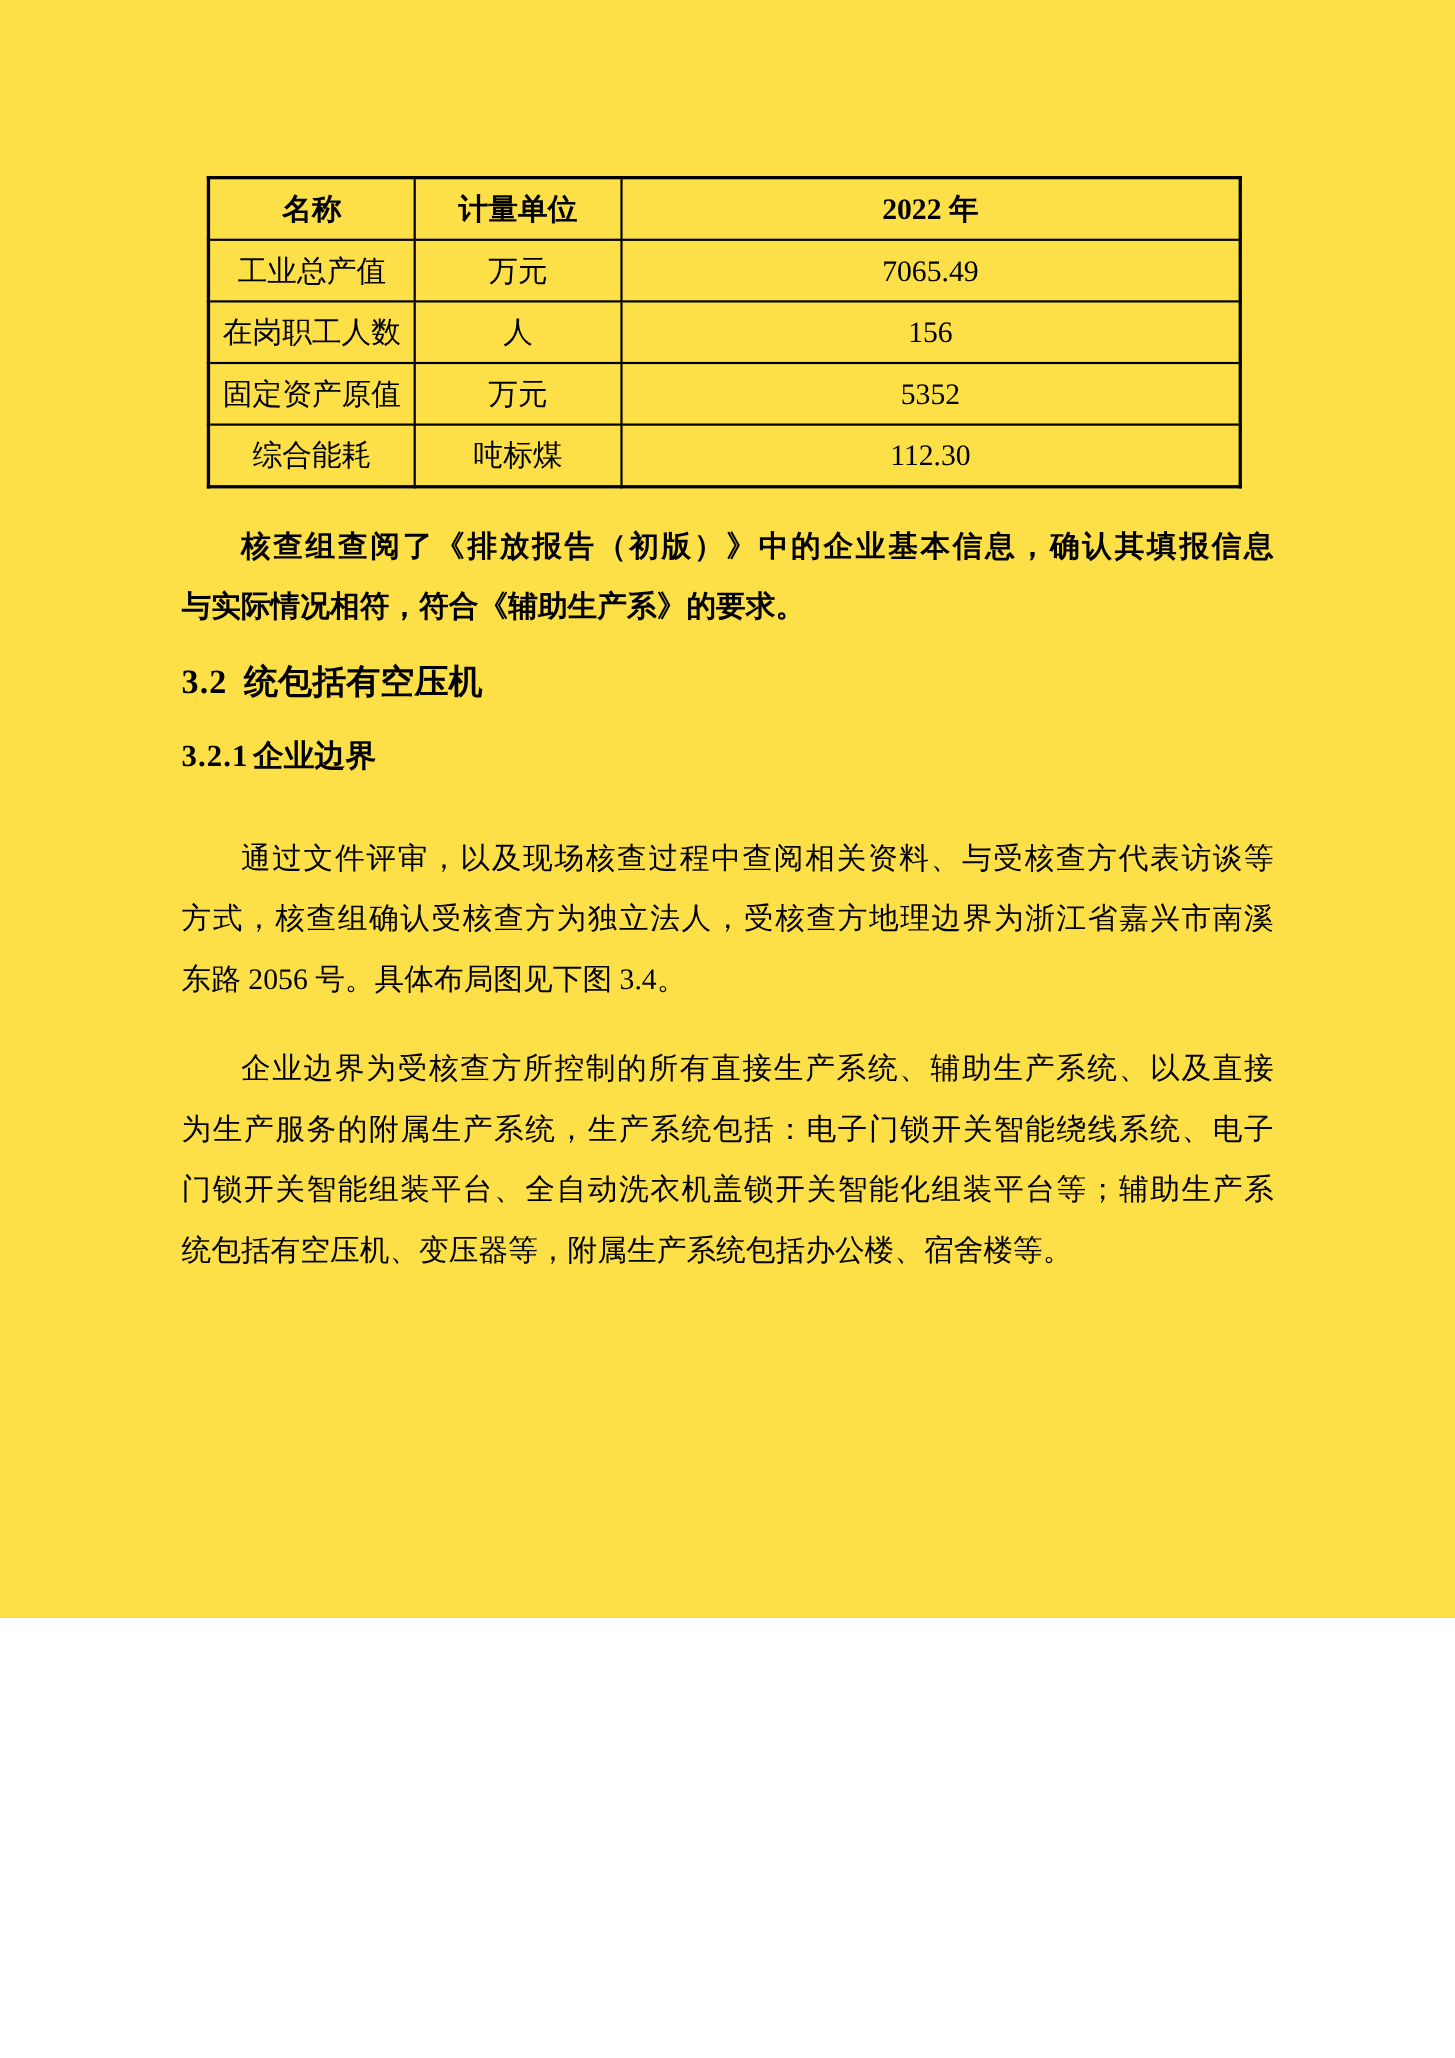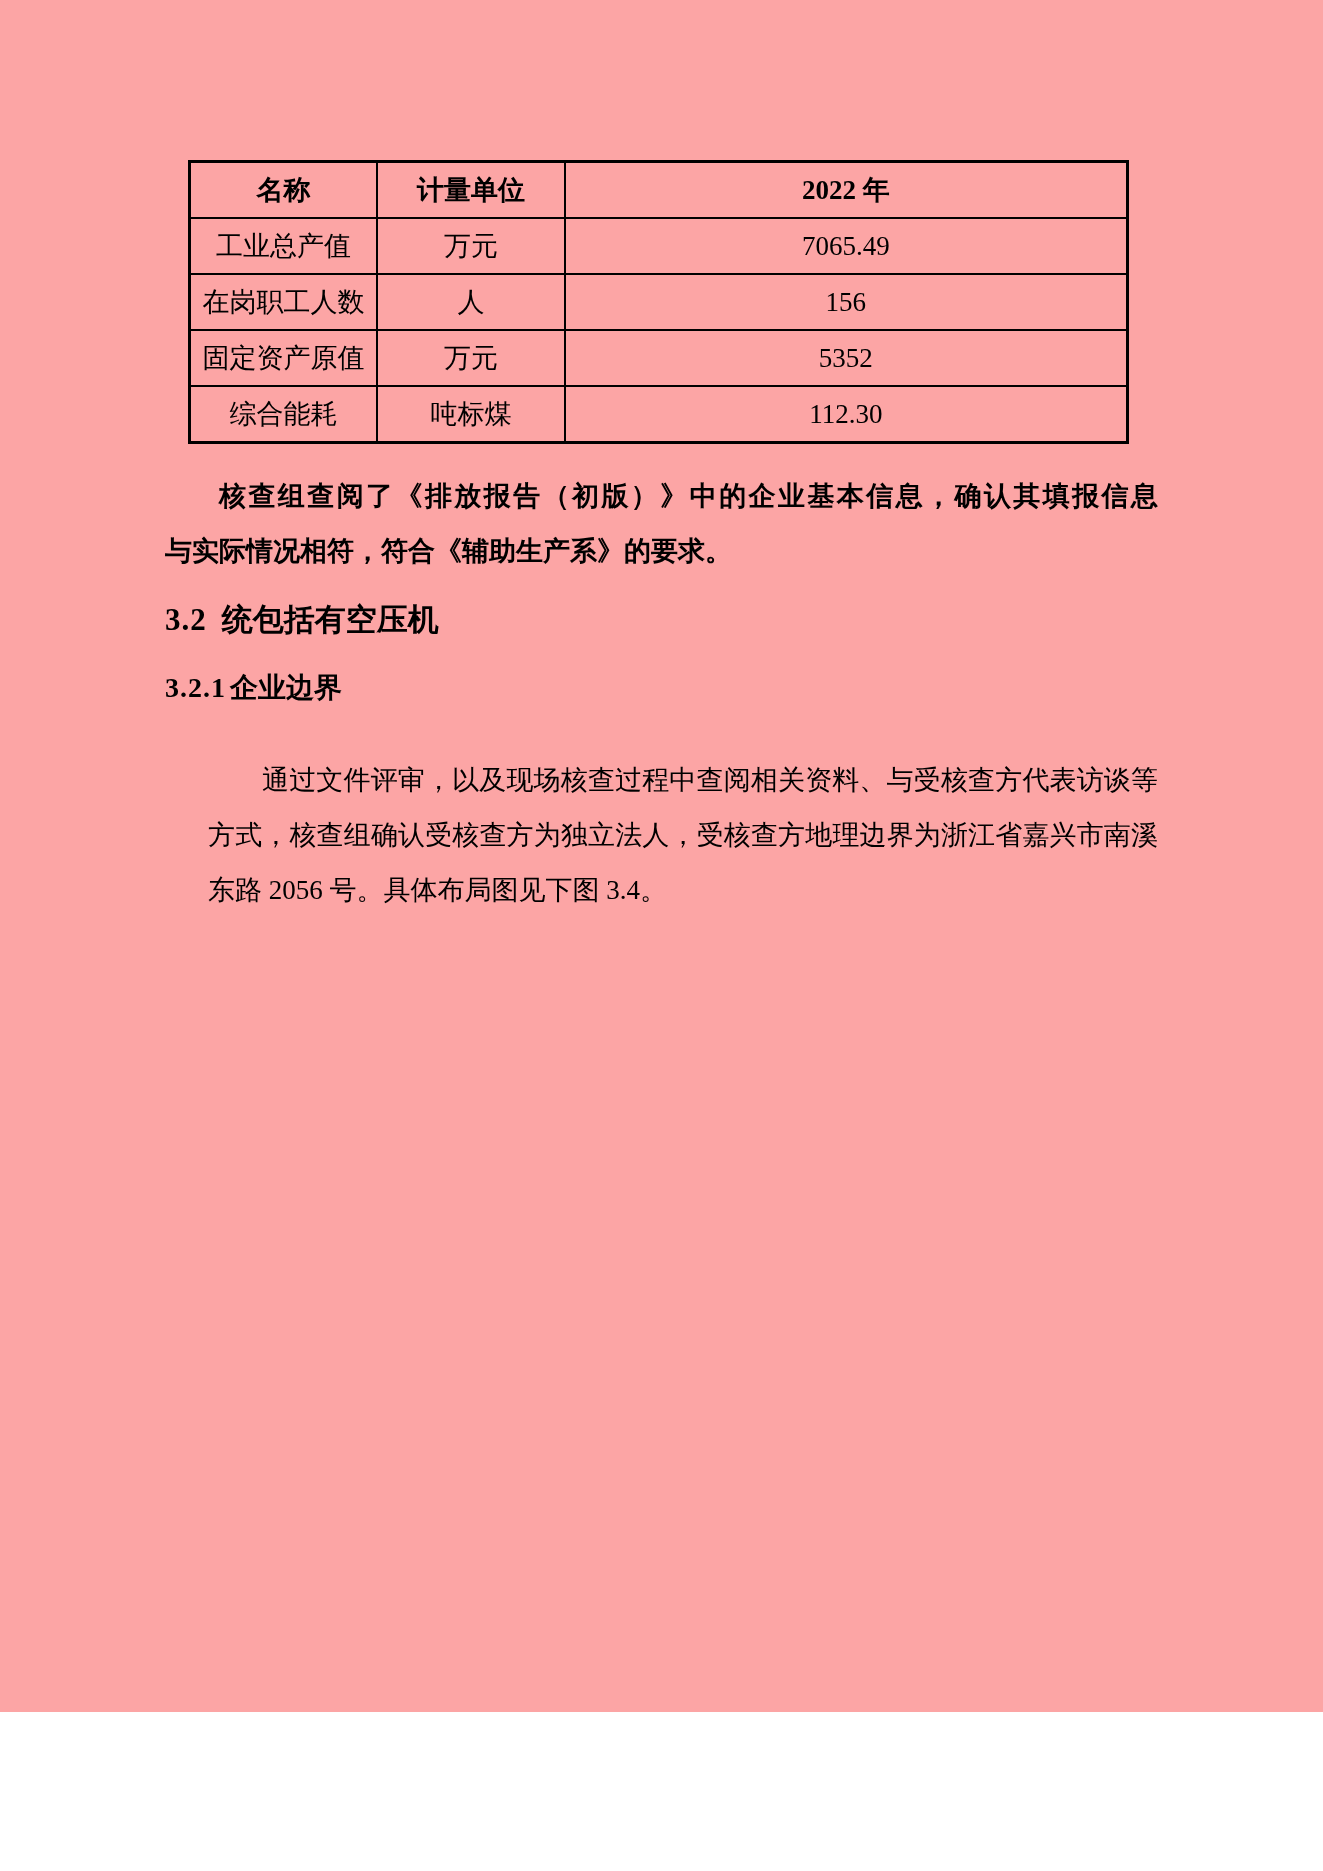--- a/index.html
+++ b/index.html
@@ -3,22 +3,22 @@
 <meta charset="utf-8">
 <style>
   html, body {
     margin: 0;
     padding: 0;
     background: #ffffff;
   }
   .page {
     position: relative;
     width: 1323px;
-    height: 1712px;
-    background: #fca5a5;
+    height: 1471px;
+    background: #fde047;
     color: #000000;
     font-family: "Liberation Serif", "DejaVu Serif", serif;
     overflow: hidden;
   }
   .content {
     position: absolute;
     left: 165px;
     top: 160px;
     width: 993px;
   }
@@ -54,21 +54,21 @@
     overflow: hidden;
   }
   .para .line.just {
     text-align: justify;
     text-align-last: justify;
   }
   .para .line.indent {
     padding-left: 54px;
   }
   .para.bold-para { font-weight: bold; margin-top: 25px; }
-  .para.p-location { margin-top: 46px; margin-left: 43px; }
+  .para.p-location { margin-top: 46px; }
   .para.p-systems  { margin-top: 26px; }
 
   h2.sec-heading {
     margin: 20px 0 0 0;
     font-size: 31px;
     font-weight: bold;
     line-height: 42px;
   }
   h2.sec-heading .sec-num { margin-right: 15px; letter-spacing: 1px; text-align: center; }
 
@@ -145,17 +145,23 @@
     <h3 class="sub-heading">
       <span class="sec-num">3.2.1</span><span>企业边界</span>
     </h3>
 
     <div class="para p-location">
       <div class="line indent just">通过文件评审，以及现场核查过程中查阅相关资料、与受核查方代表访谈等</div>
       <div class="line just">方式，核查组确认受核查方为独立法人，受核查方地理边界为浙江省嘉兴市南溪</div>
       <div class="line">东路 2056 号。具体布局图见下图 3.4。</div>
     </div>
 
+    <div class="para p-systems">
+      <div class="line indent just">企业边界为受核查方所控制的所有直接生产系统、辅助生产系统、以及直接</div>
+      <div class="line just">为生产服务的附属生产系统，生产系统包括：电子门锁开关智能绕线系统、电子</div>
+      <div class="line just">门锁开关智能组装平台、全自动洗衣机盖锁开关智能化组装平台等；辅助生产系</div>
+      <div class="line">统包括有空压机、变压器等，附属生产系统包括办公楼、宿舍楼等。</div>
+    </div>
 
   </div>
 
   <div class="page-number">39</div>
 </div>
 
 </body></html>

